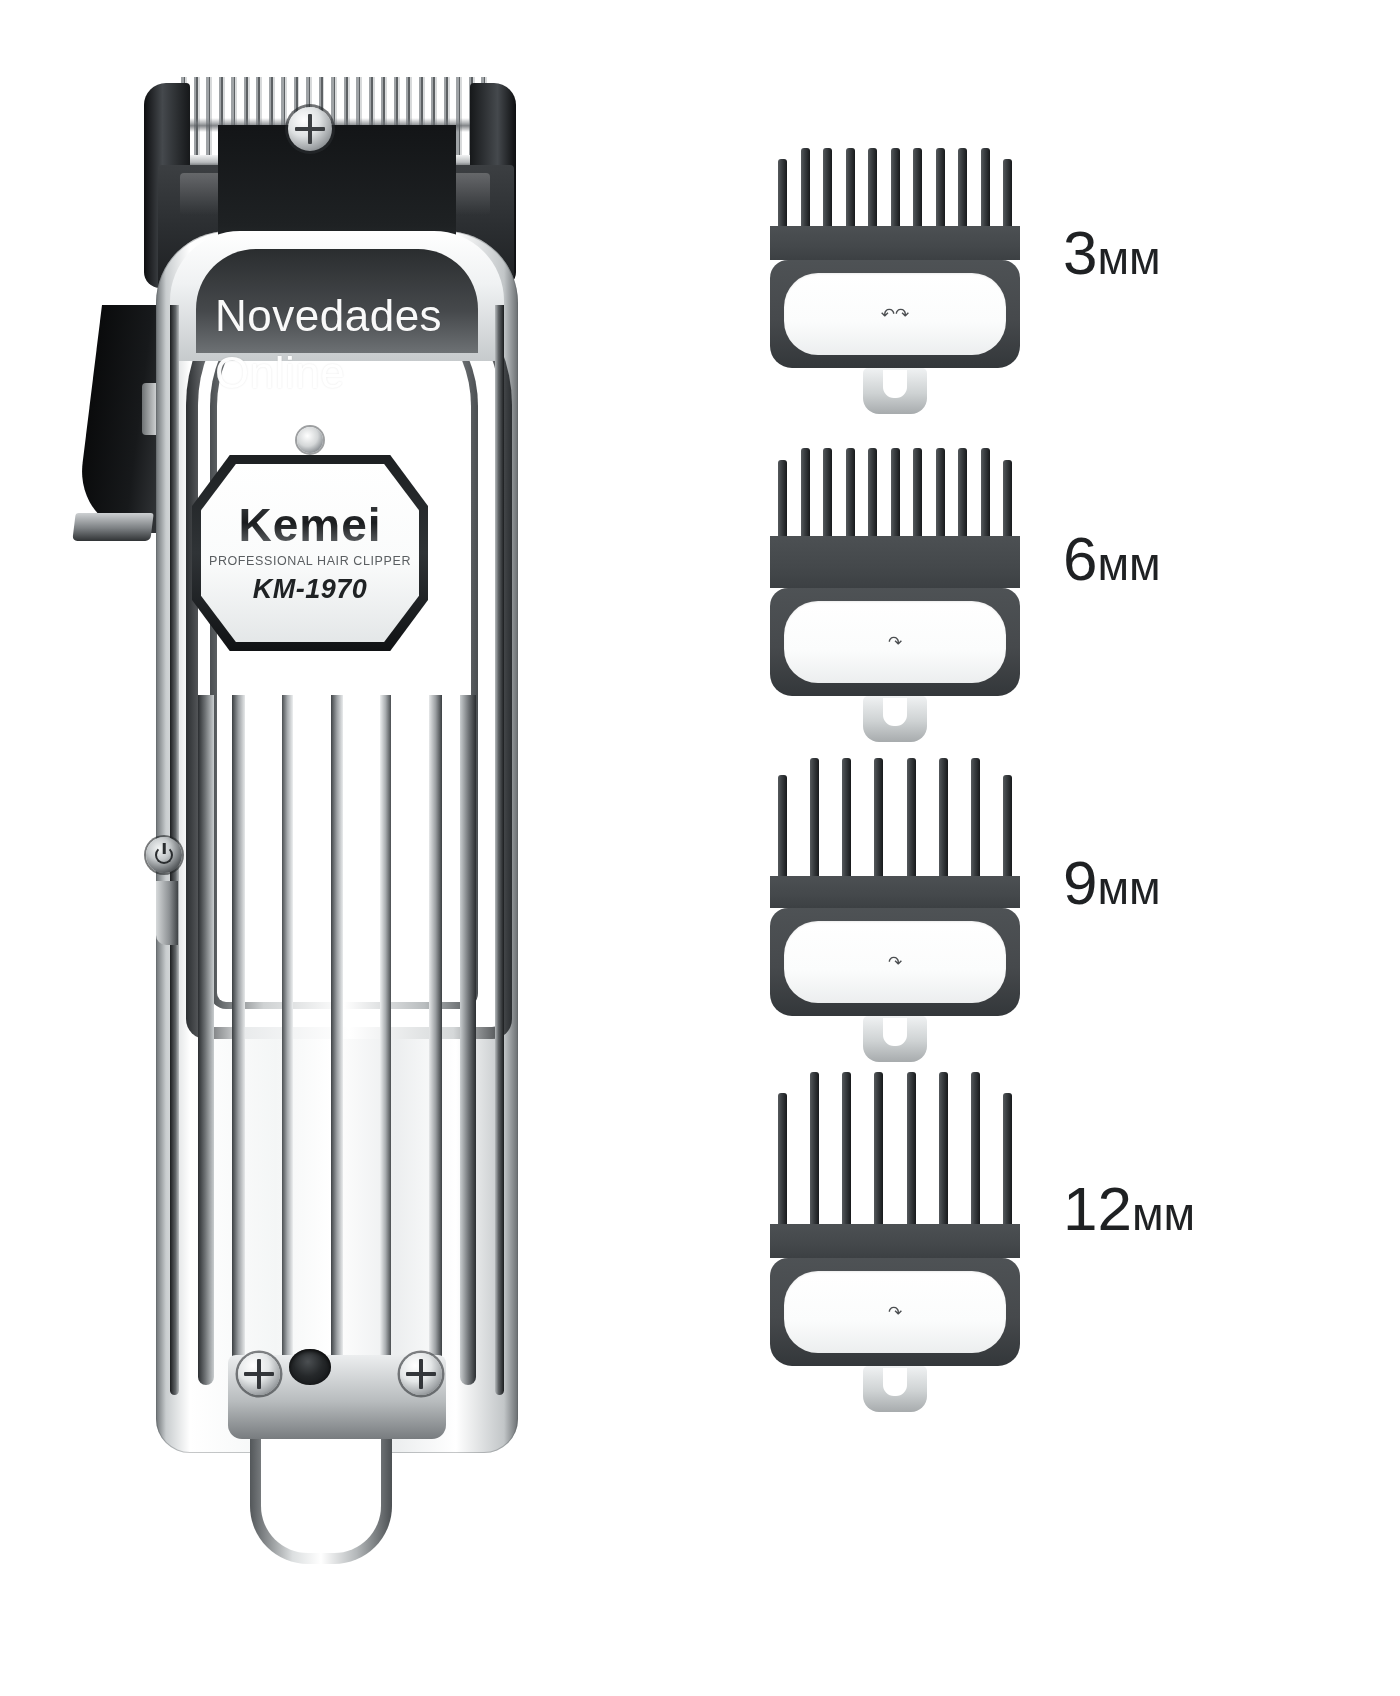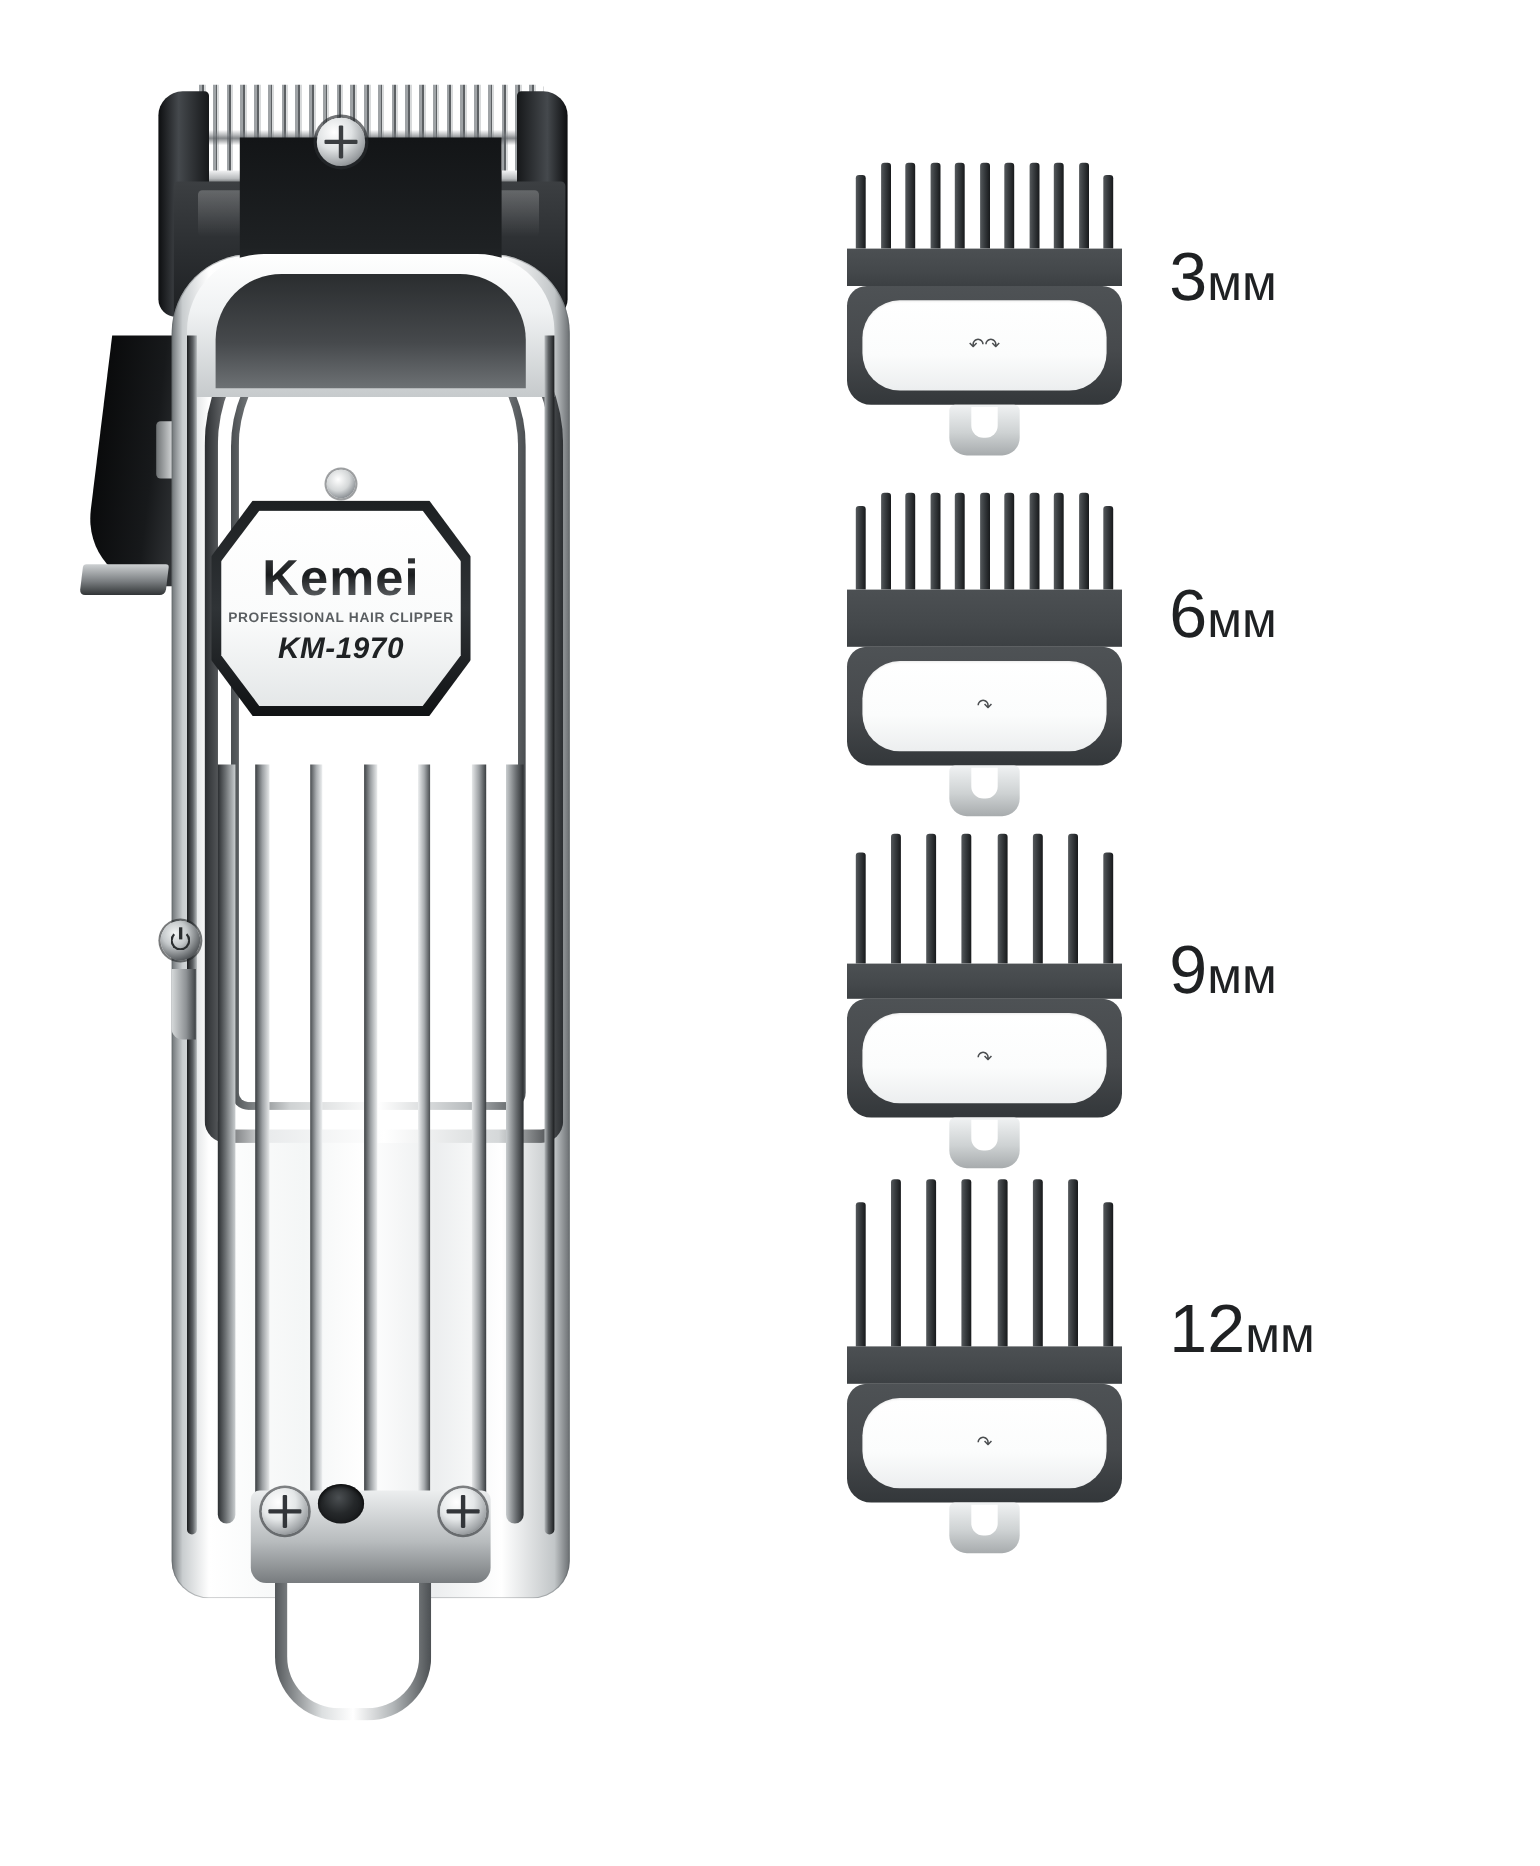--- a/index.html
+++ b/index.html
@@ -269,21 +269,21 @@
     line-height: 1;
     background: linear-gradient(to bottom, #3a3d40 0%, #1a1c1e 45%, #6a6e71 100%);
     -webkit-background-clip: text;
     background-clip: text;
     -webkit-text-fill-color: transparent;
   }
   .brand-tagline {
     font-size: 12.5px;
     letter-spacing: .6px;
     color: #5a5e61;
-    font-weight: 700;
+    font-weight: 400;
   }
   .brand-model {
     font-size: 27px;
     font-weight: 700;
     font-style: italic;
     color: #1f2224;
     letter-spacing: .5px;
   }
 
   
@@ -580,20 +580,24 @@
 
     <div class="side-tab"></div>
     <div class="power-btn"></div>
 
     <div class="bottom-plate"></div>
     <div class="screw screw-l"></div>
     <div class="screw screw-r"></div>
     <div class="charge-port"></div>
     <div class="loop"></div>
 
+    <div class="watermark">
+      <div>Novedades</div>
+      <div>Online</div>
+    </div>
   </div>
 
   <div class="guard" style="left:770px; top:148px;">
     <div class="guard-teeth" id="teeth-0" style="height:78px;">
         <div class="tooth" style="height: 67.08px;"></div>
         <div class="tooth" style="height: 78px;"></div>
         <div class="tooth" style="height: 78px;"></div>
         <div class="tooth" style="height: 78px;"></div>
         <div class="tooth" style="height: 78px;"></div>
         <div class="tooth" style="height: 78px;"></div>

